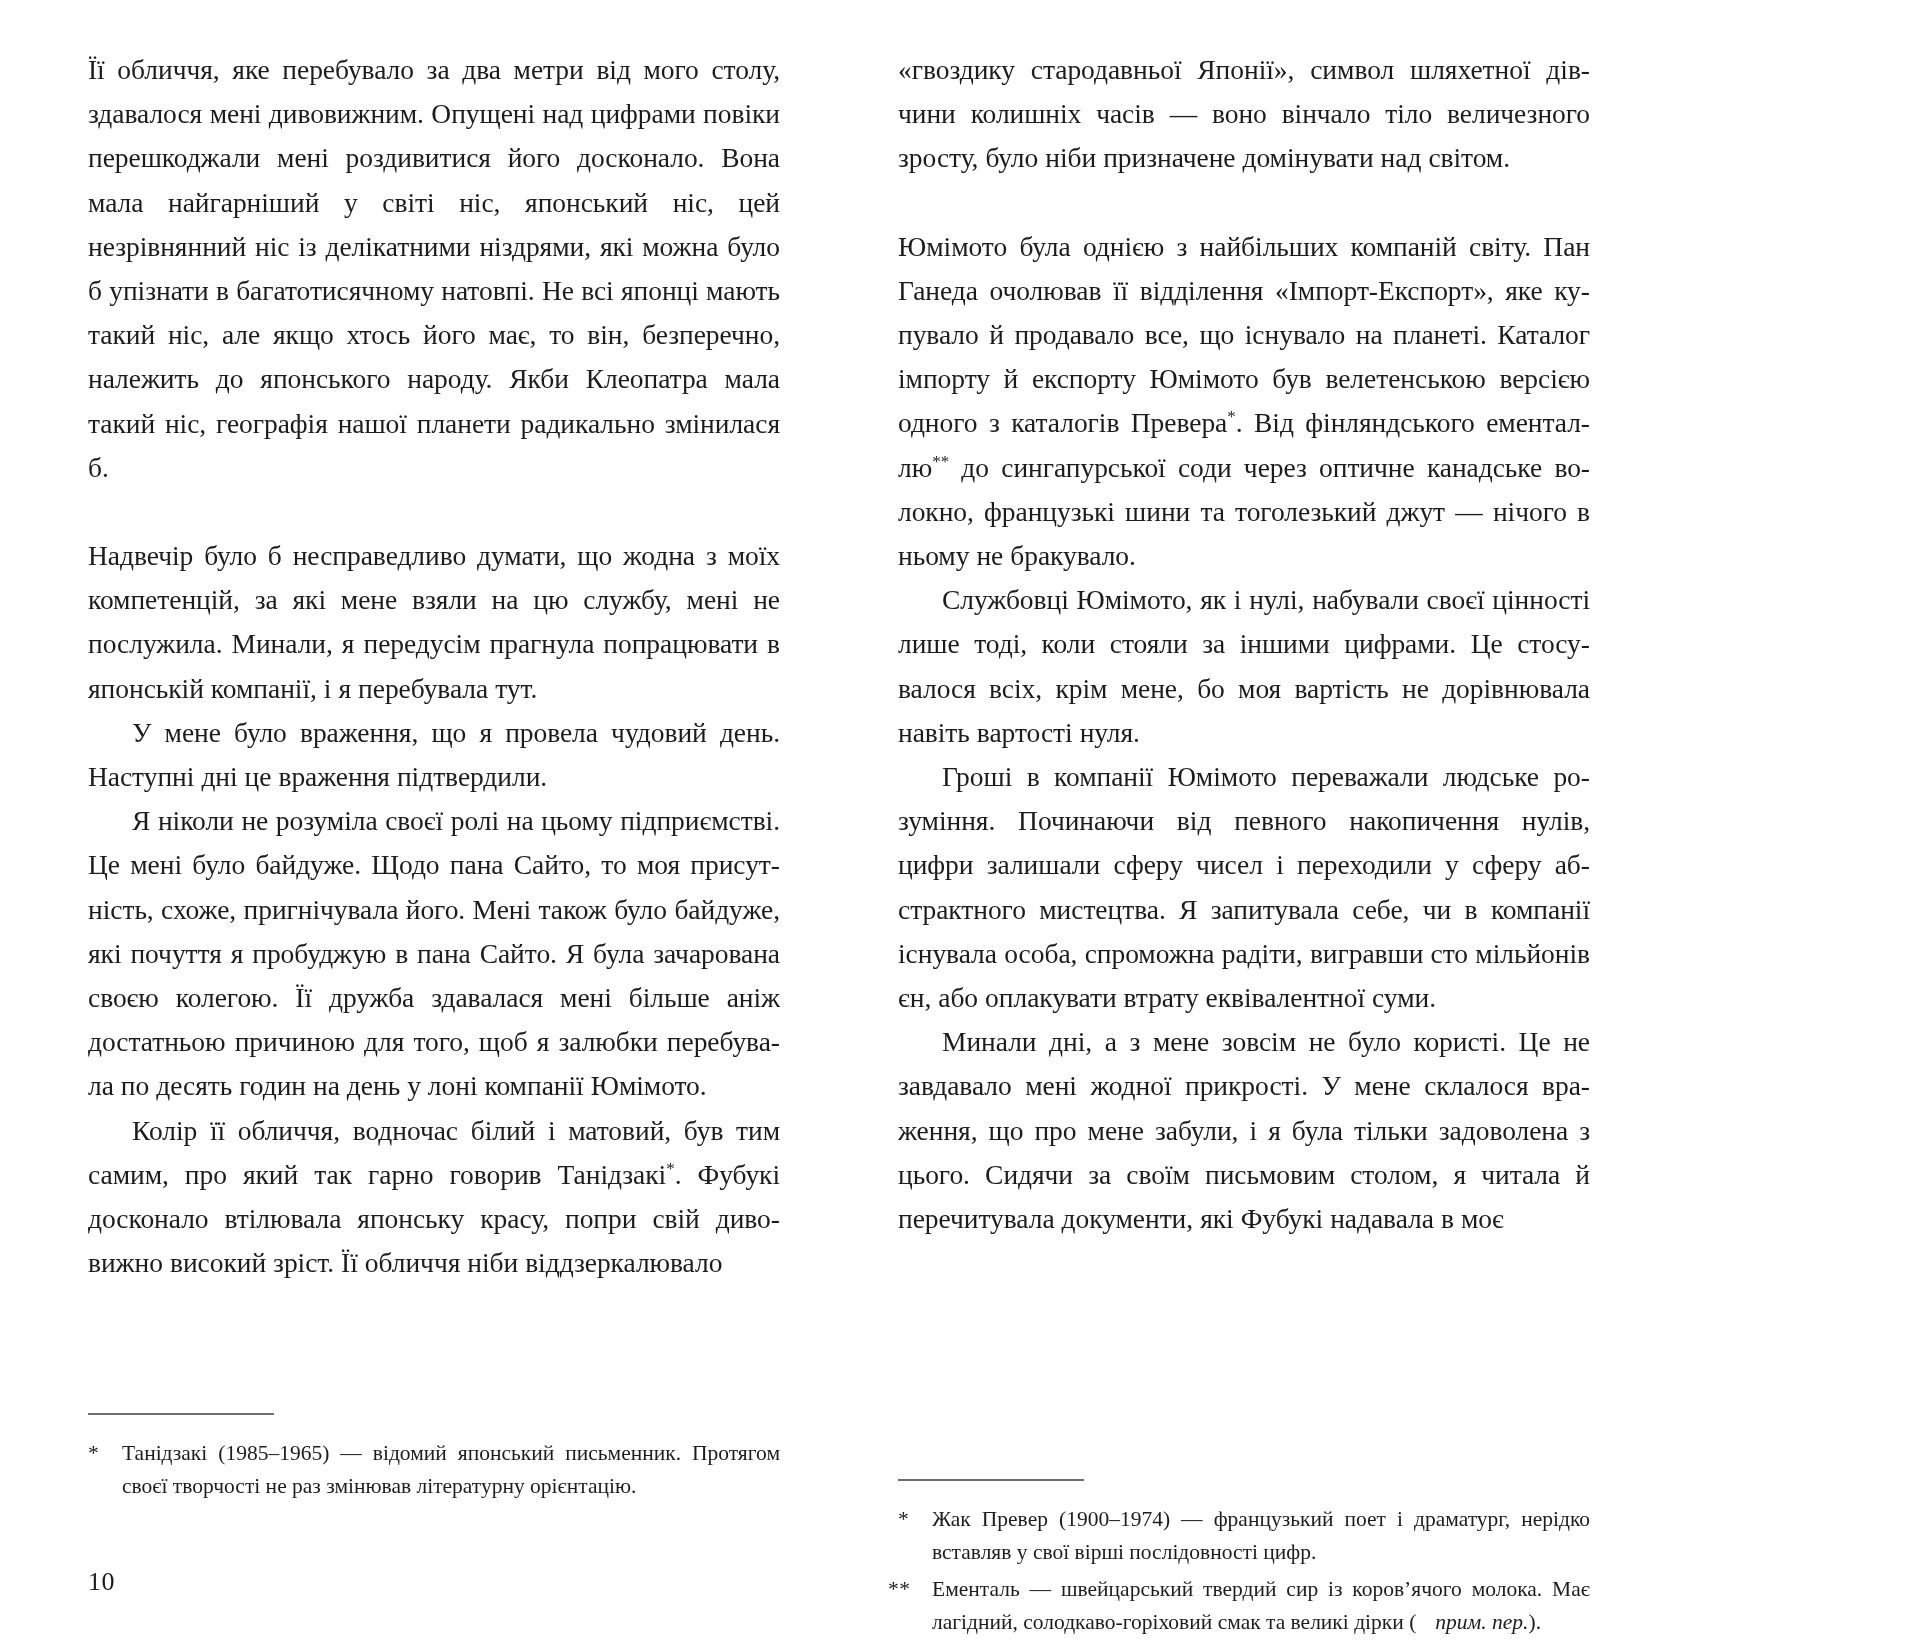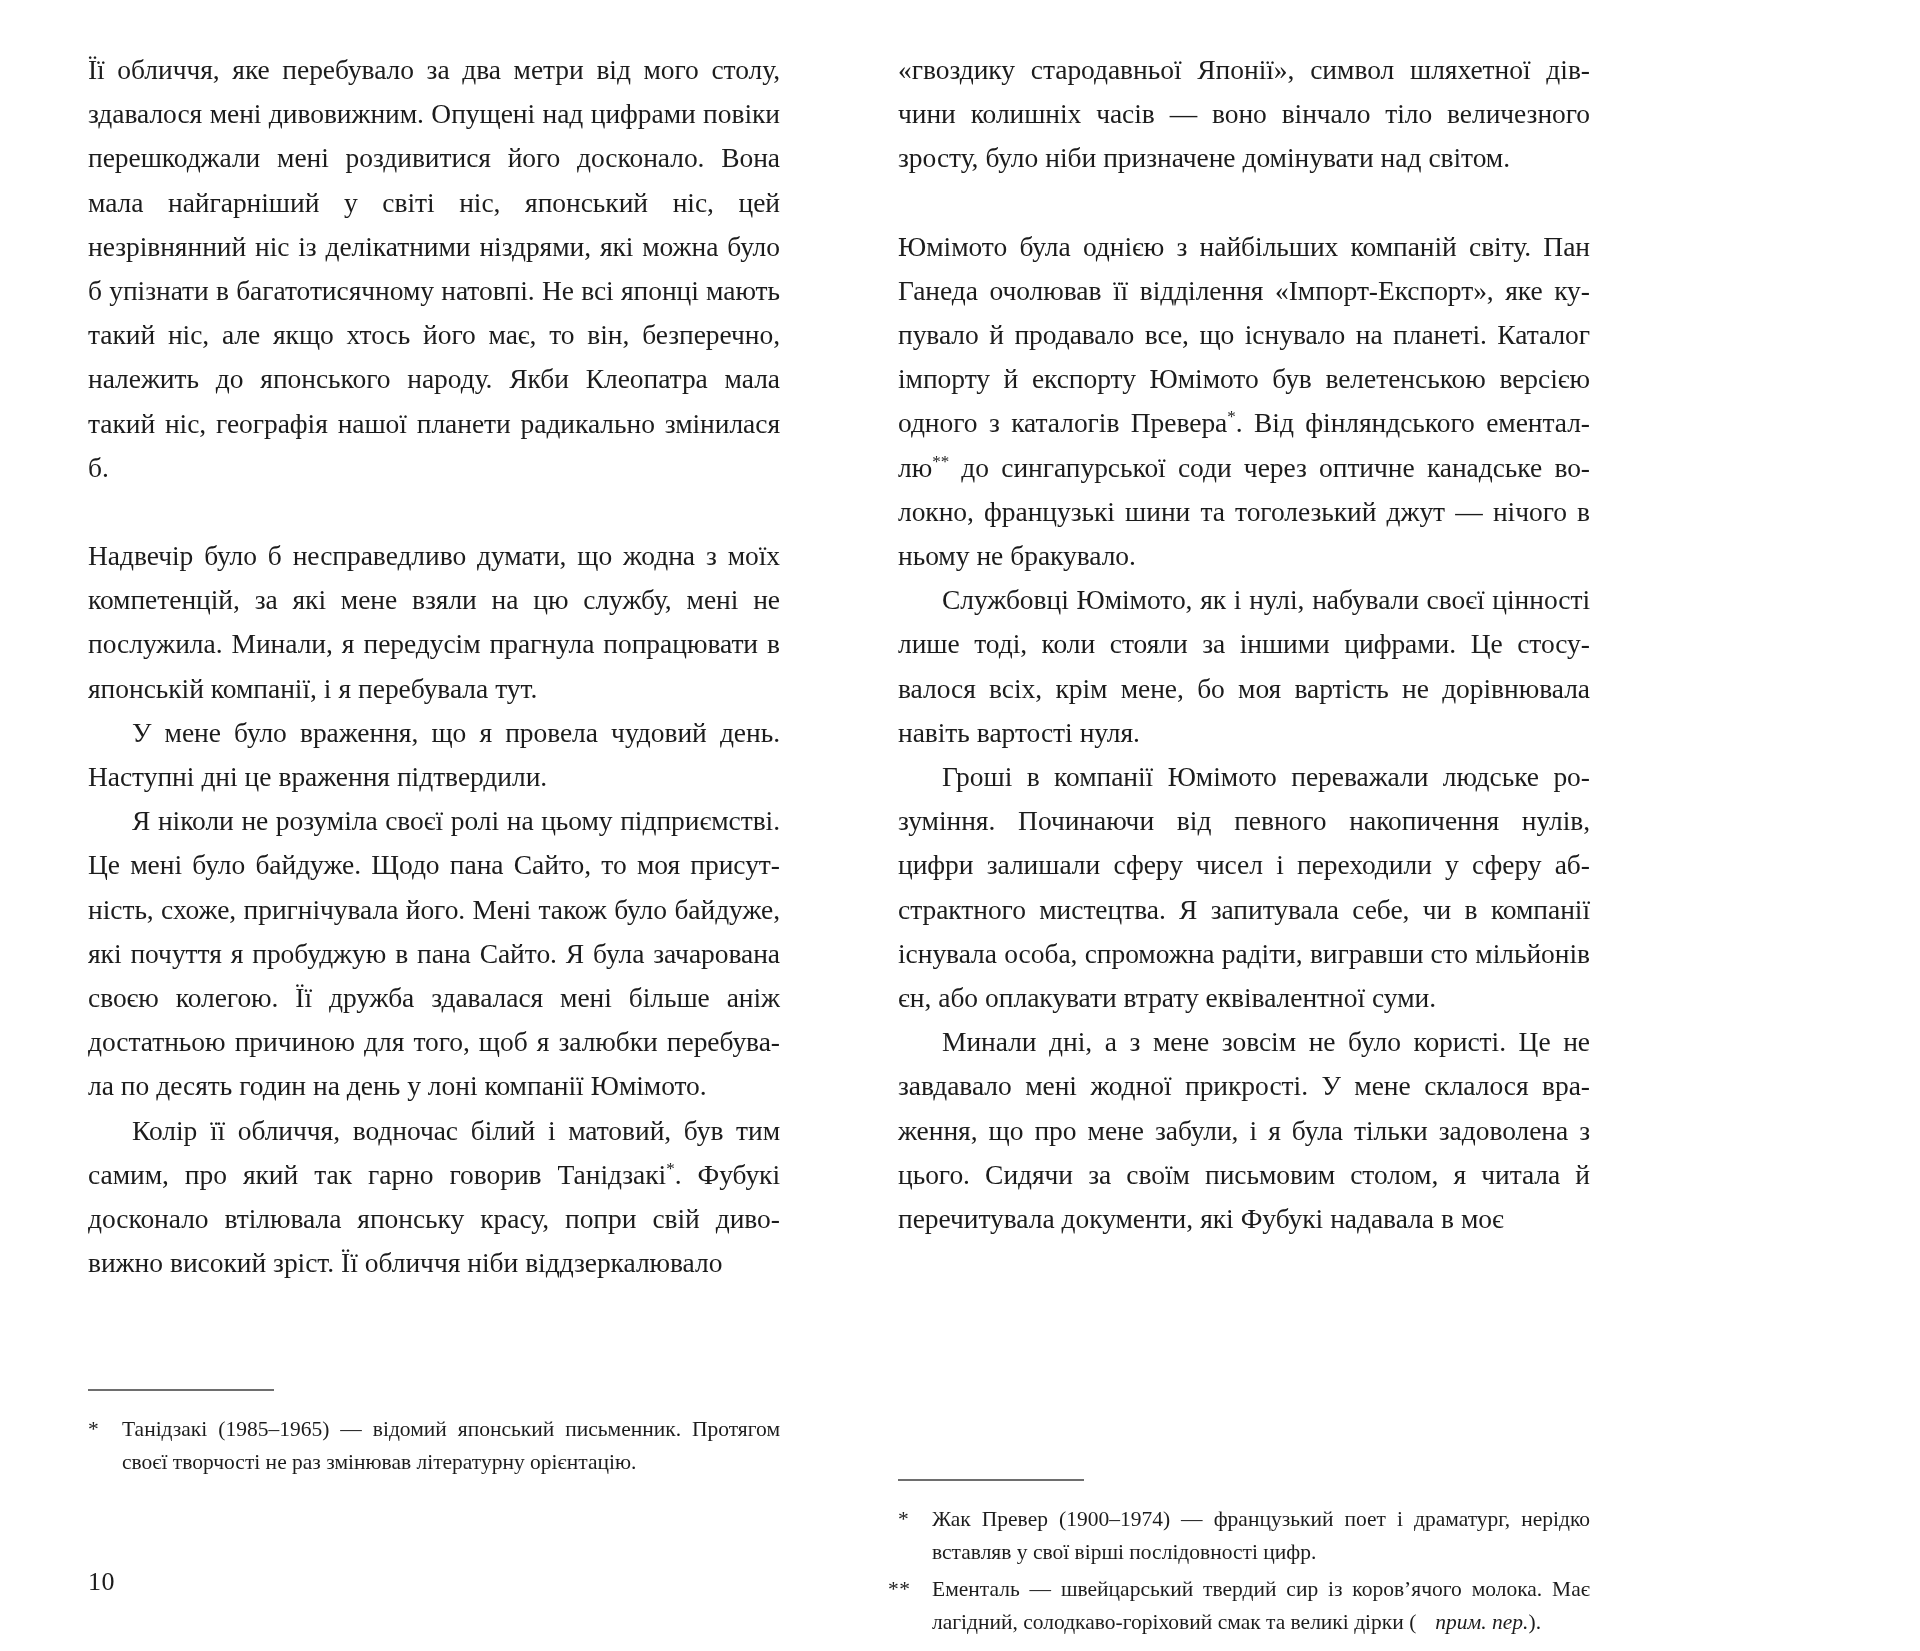--- a/index.html
+++ b/index.html
@@ -25,21 +25,20 @@
   .page {
     position: relative;
     box-sizing: border-box;
     height: 1651px;
     display: flex;
     flex-direction: column;
   }
   .page-left {
     width: 810px;
     padding: 48px 30px 0 88px;
-    gap: 24px;
   }
   .page-right {
     width: 1110px;
     padding: 48px 330px 0 88px;
   }
   .body-area {
     flex: 0 0 auto;
   }
   p.para {
     margin: 0;

